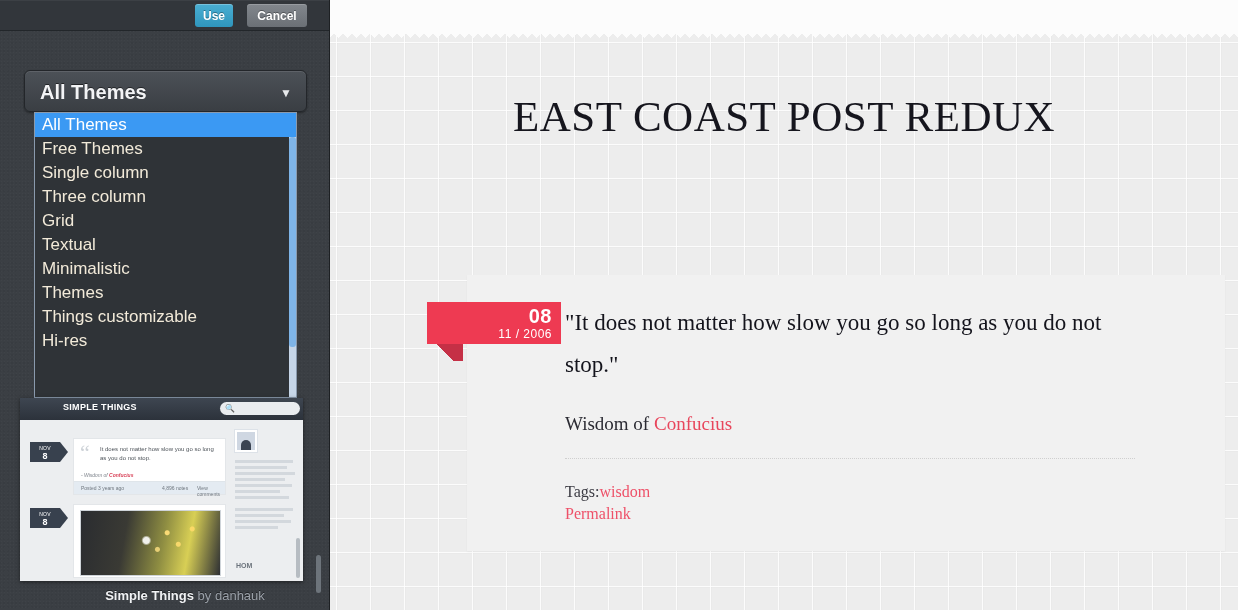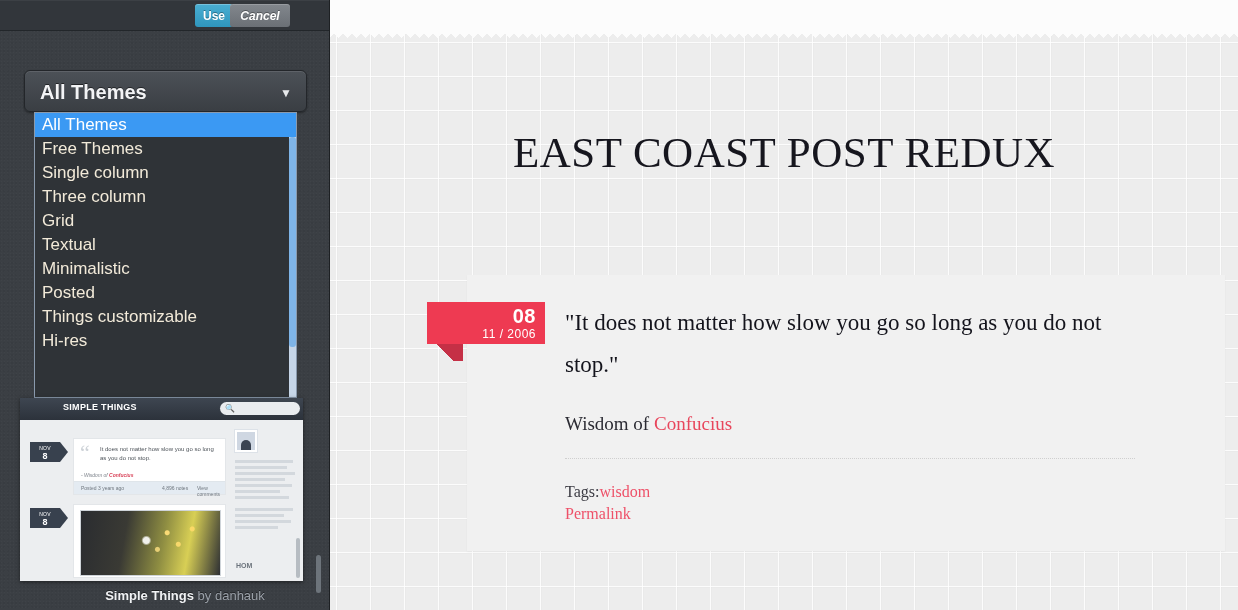--- a/index.html
+++ b/index.html
@@ -37,30 +37,29 @@
       linear-gradient(225deg, #fcfcfc 50%, transparent 50%) 0 0/9px 11px repeat-x;
   }
 
   .site-title {
     position: absolute; left: 0; top: 92px; width: 908px;
     text-align: center;
     font-family: "Liberation Serif", serif;
     font-size: 43px; font-weight: 400; letter-spacing: 0.5px;
     color: #16161e;
     white-space: nowrap;
-    margin-top: 36px;
   }
 
   .post-card {
     position: absolute; left: 137px; top: 275px; width: 758px; height: 276px;
     background: #f1f1f1;
     box-shadow: 0 1px 2px rgba(0,0,0,0.04);
   }
   .date-ribbon {
-    position: absolute; left: -40px; top: 27px; width: 118px; height: 42px;
+    position: absolute; left: -40px; top: 27px; width: 134px; height: 42px;
     background: #ee3a52;
     color: #fff;
     text-align: right;
     padding-right: 9px;
   }
   .date-ribbon .d-day {
     font-family: "Liberation Sans", sans-serif;
     font-size: 20px; font-weight: 700; line-height: 22px;
     padding-top: 3px; letter-spacing: 0.5px;
   }
@@ -126,24 +125,23 @@
     font-size: 12px; font-weight: 700; color: #ffffff;
     text-shadow: 0 -1px 0 rgba(0,0,0,0.35);
     cursor: pointer;
   }
   .btn-use {
     left: 195px; width: 38px;
     background: linear-gradient(#4aaed2, #2f96bd);
     box-shadow: inset 0 1px 0 rgba(255,255,255,0.25);
   }
   .btn-cancel {
-    left: 230px; width: 60px;
+    left: 247px; width: 60px;
     background: linear-gradient(#82878d, #6b7076);
     box-shadow: inset 0 1px 0 rgba(255,255,255,0.18);
-    font-style: italic;
   }
 
   .select-box {
     position: absolute; left: 24px; top: 70px; width: 283px; height: 42px;
     background: linear-gradient(#4c5157, #3a3e43);
     border: 1px solid #23262a;
     border-radius: 6px;
     box-shadow: inset 0 1px 0 rgba(255,255,255,0.10), 0 1px 2px rgba(0,0,0,0.4);
     cursor: pointer;
   }
@@ -345,21 +343,21 @@
     </div>
 
     <div class="dropdown">
       <div class="dd-item selected">All Themes</div>
       <div class="dd-item">Free Themes</div>
       <div class="dd-item">Single column</div>
       <div class="dd-item">Three column</div>
       <div class="dd-item">Grid</div>
       <div class="dd-item">Textual</div>
       <div class="dd-item">Minimalistic</div>
-      <div class="dd-item">Posted</div>
+      <div class="dd-item">Themes</div>
       <div class="dd-item">Things customizable</div>
       <div class="dd-item">Hi-res</div>
       <div class="dd-scroll">
         <div class="dd-scroll-thumb"></div>
       </div>
     </div>
 
     <div class="preview">
       <div class="pv-header">
         <div class="pv-title">SIMPLE THINGS</div>

